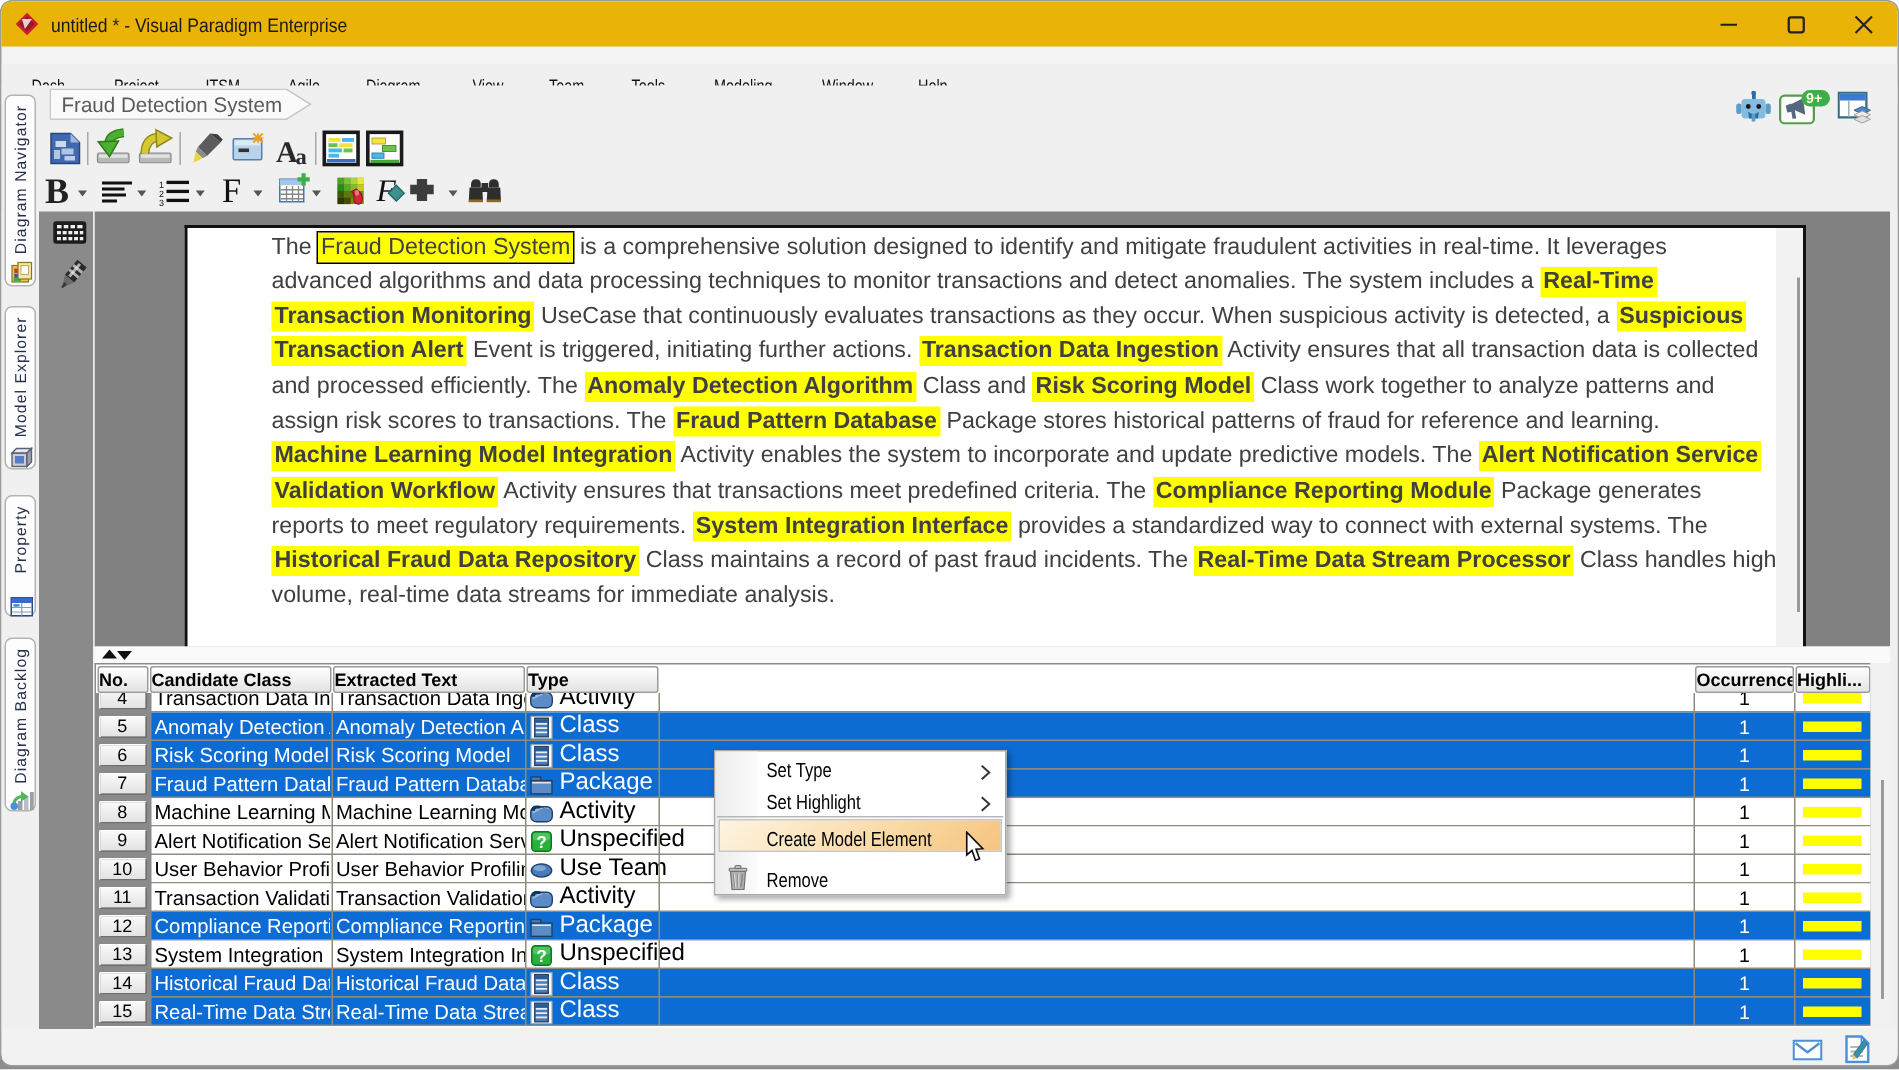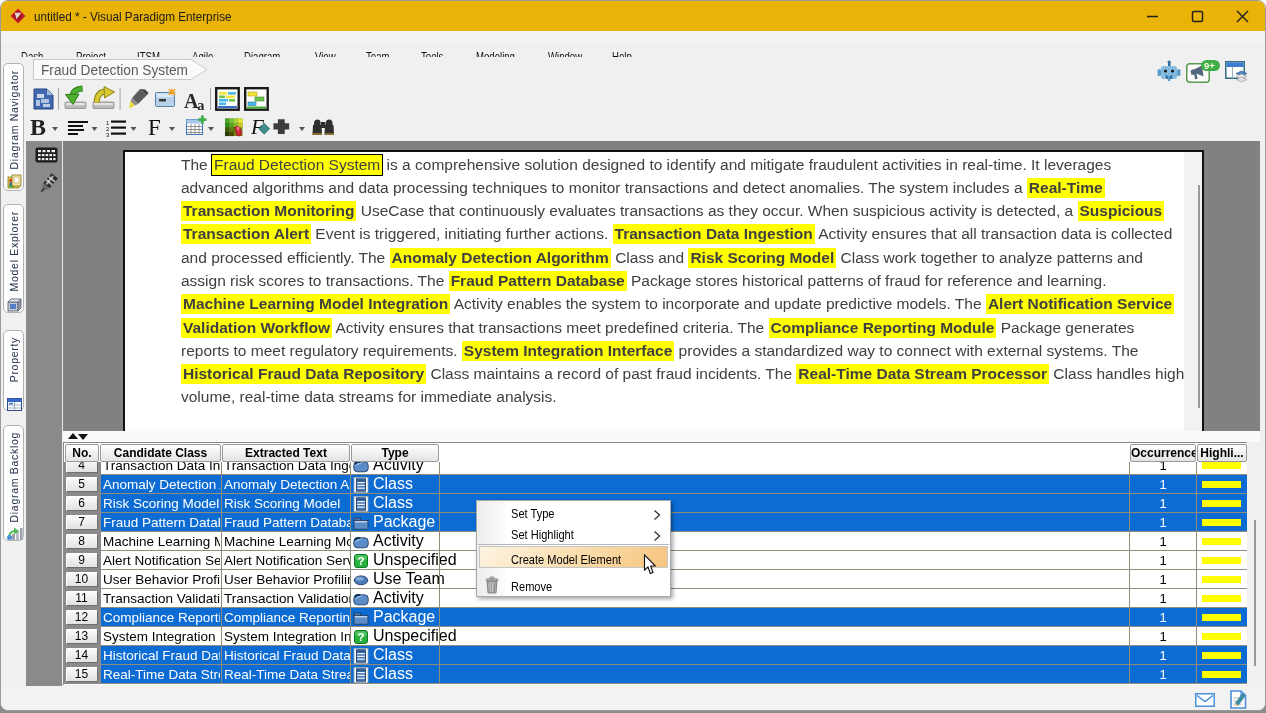--- a/index.html
+++ b/index.html
@@ -39,21 +39,21 @@
 .hl { background:#ffff00; padding:1px 2px 2px;font-weight:bold; }
 .hlsel { background:#ffff00; padding:1px 2px 2px; outline:1px solid #000; }
 
 
 #splitter { position:absolute; left:62px; top:290px; width:1197px; height:11px; background:#fafafa; }
 .tri-up { position:absolute; width:0; height:0; border-left:5px solid transparent; border-right:5px solid transparent; border-bottom:6px solid #111; }
 .tri-down { position:absolute; width:0; height:0; border-left:5px solid transparent; border-right:5px solid transparent; border-top:6px solid #111; }
 
 
 #table { position:absolute; left:62px; top:301px; width:1184px; height:243px; background:#fff; border-top:1px solid #8a8a8a; border-left:1px solid #8a8a8a; }
-.hcell { position:absolute; top:1px; height:18px; background:linear-gradient(#ffffff,#e3e3e3); border:1px solid #9a9a9a; border-radius:2px; font-weight:bold; font-size:12px; color:#000; text-align:center; line-height:16px; overflow:hidden; }
+.hcell { position:absolute; top:1px; height:18px; background:linear-gradient(#ffffff,#e3e3e3); border:1px solid #9a9a9a; border-radius:2px; font-weight:bold; font-size:12px; color:#000; text-align:left; line-height:16px; overflow:hidden; }
 #tbody { position:absolute; left:0; top:19px; width:1184px; height:222px; overflow:hidden; }
 .trow { position:absolute; left:0; width:1184px; height:19px; background:#fff; border-bottom:1px solid #8f8c7c; }
 .trow.sel { background:#0c6cd4; color:#fff; }
 .nocol { position:absolute; left:0; top:-1px; width:37px; height:21px; background:#8a8a8a; }
 .nobtn { position:absolute; left:1.5px; top:2.5px; width:32px; height:15px; background:linear-gradient(#fafafa,#e2e2e2); border:1px solid; border-color:#ffffff #6e6e6e #6e6e6e #ffffff; border-radius:1.5px; font-size:12px; color:#000; text-align:center; line-height:13px; }
 .vline { position:absolute; top:0; width:1px; height:19px; background:#8f8c7c; }
 .ccell { position:absolute; top:0; height:19px; font-size:13.5px; line-height:19px; overflow:hidden; white-space:nowrap; }
 #tscroll { position:absolute; left:1246px; top:301px; width:13px; height:243px; background:#f1f1f1; }
 #tthumb { position:absolute; left:1253px; top:379px; width:2px; height:146px; background:#9a9a9a; }
 .ticon { position:absolute; left:289px; top:1.5px; width:16px; height:16px; }

